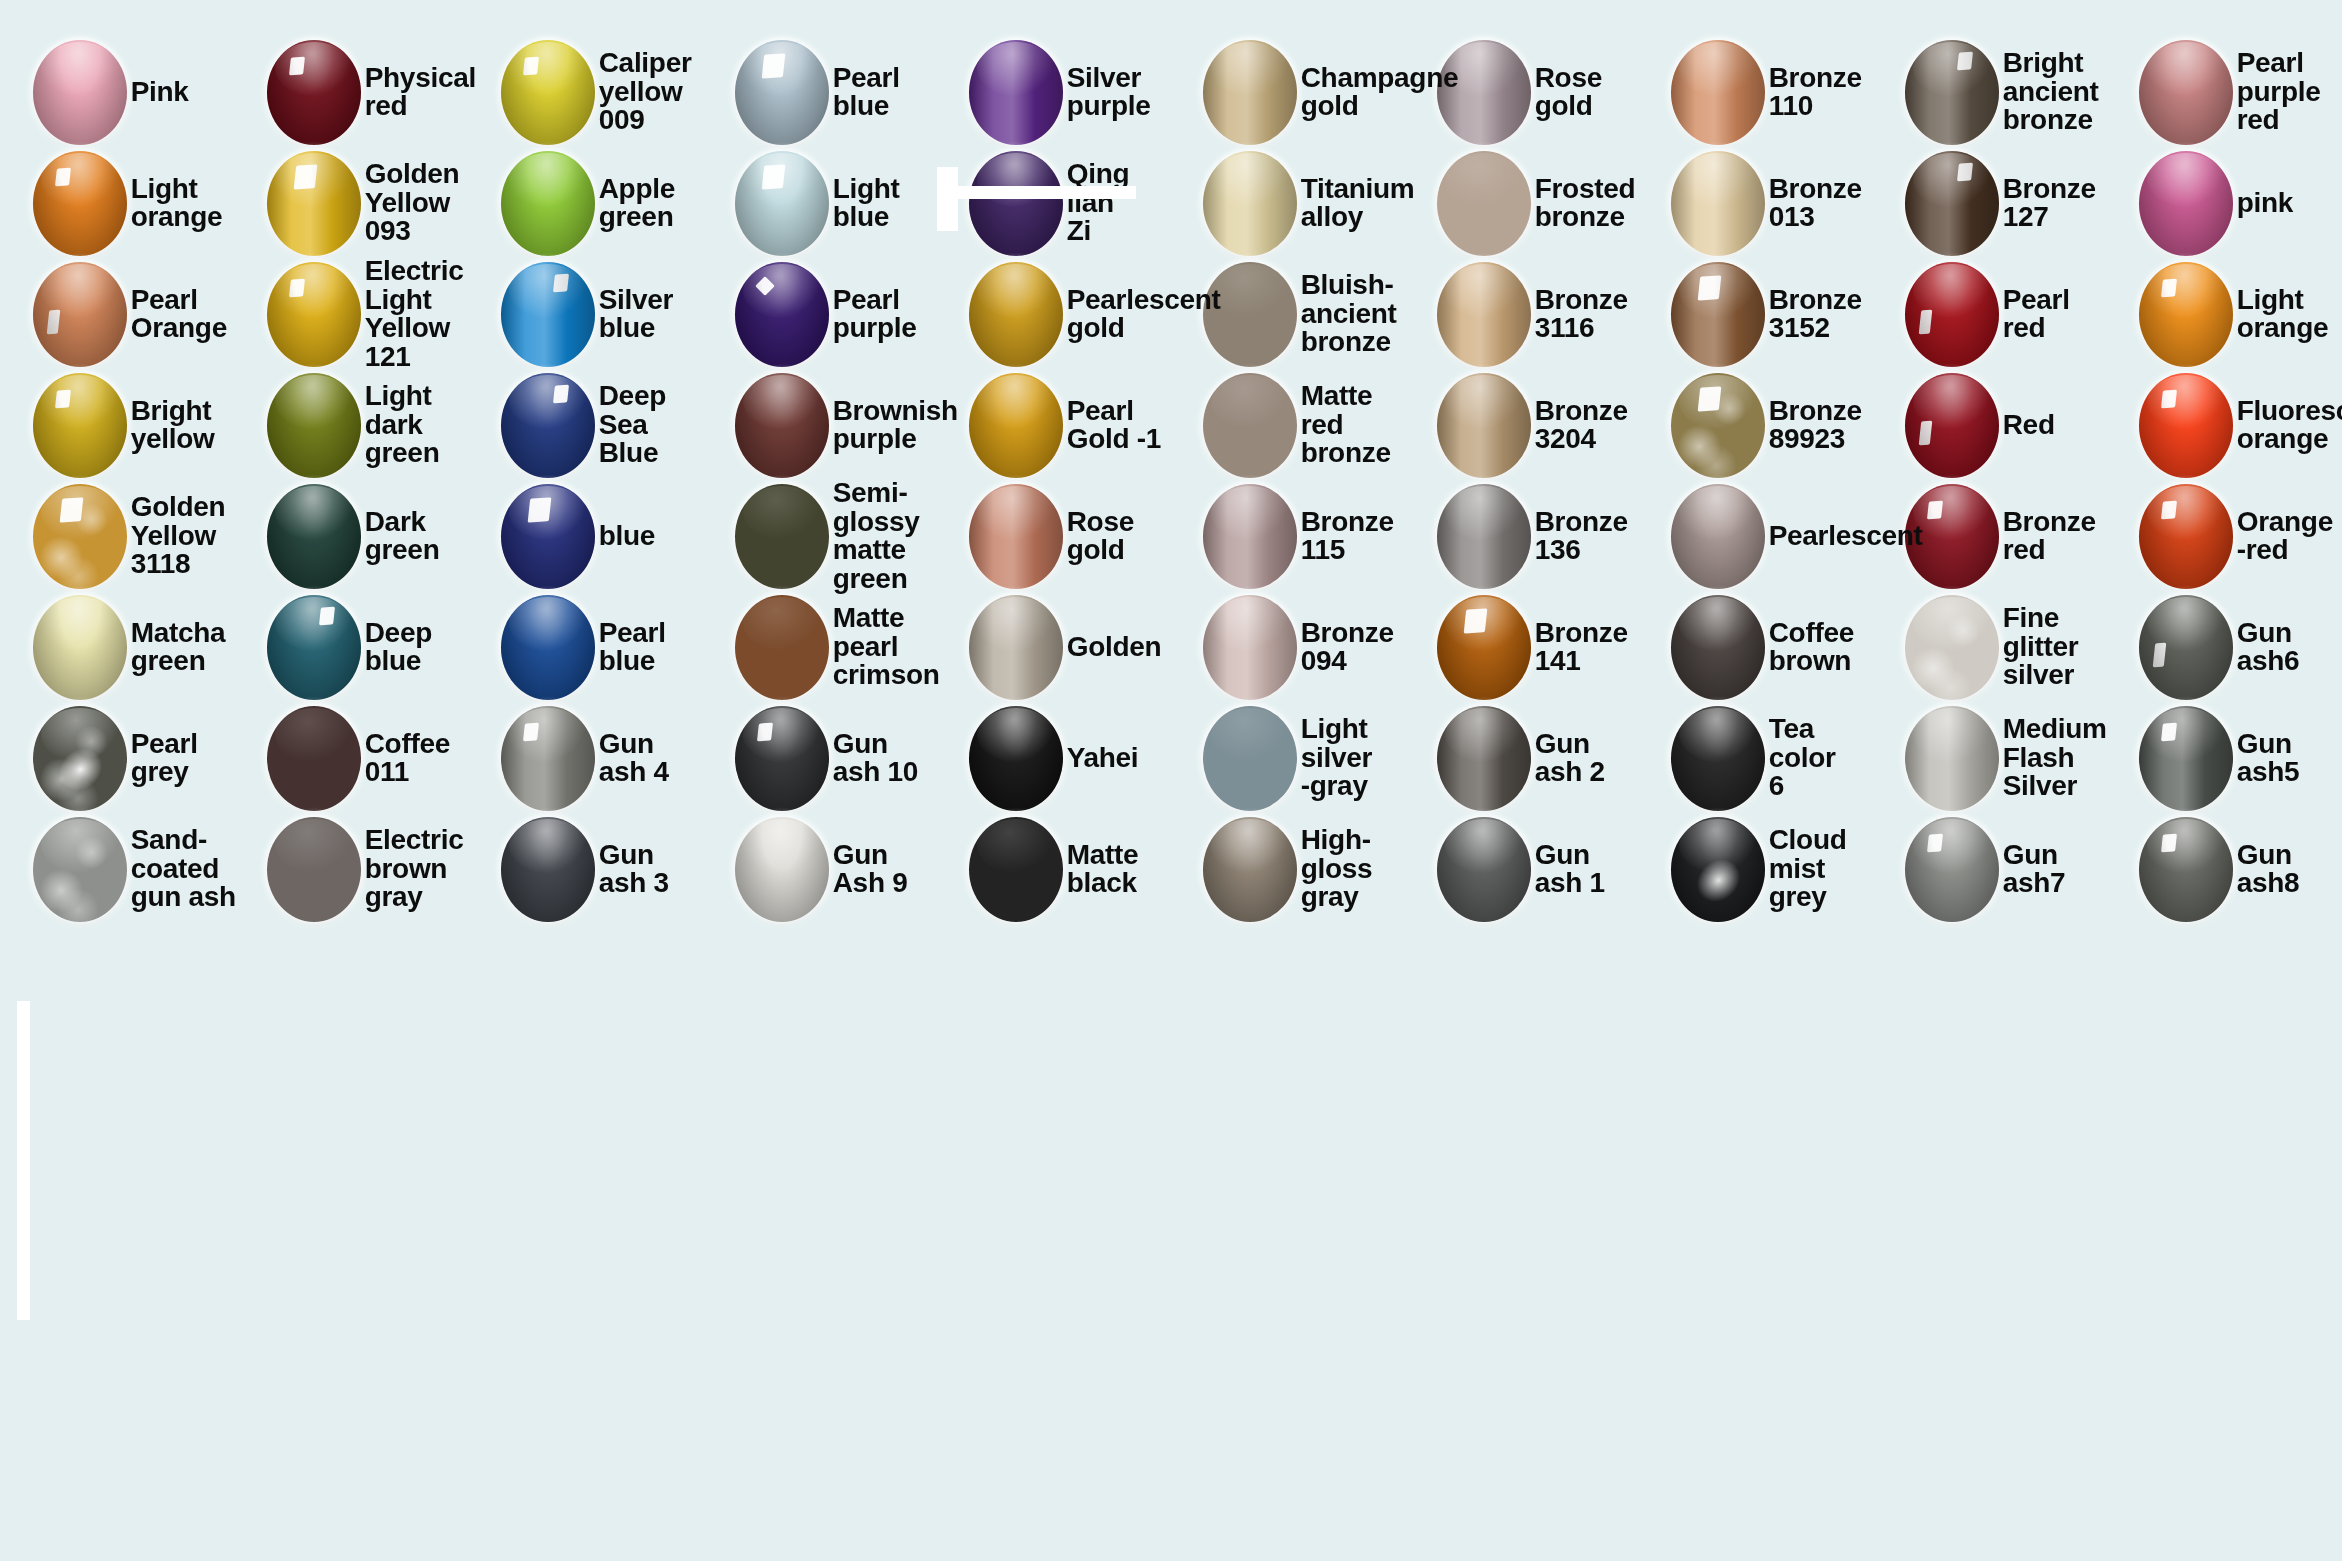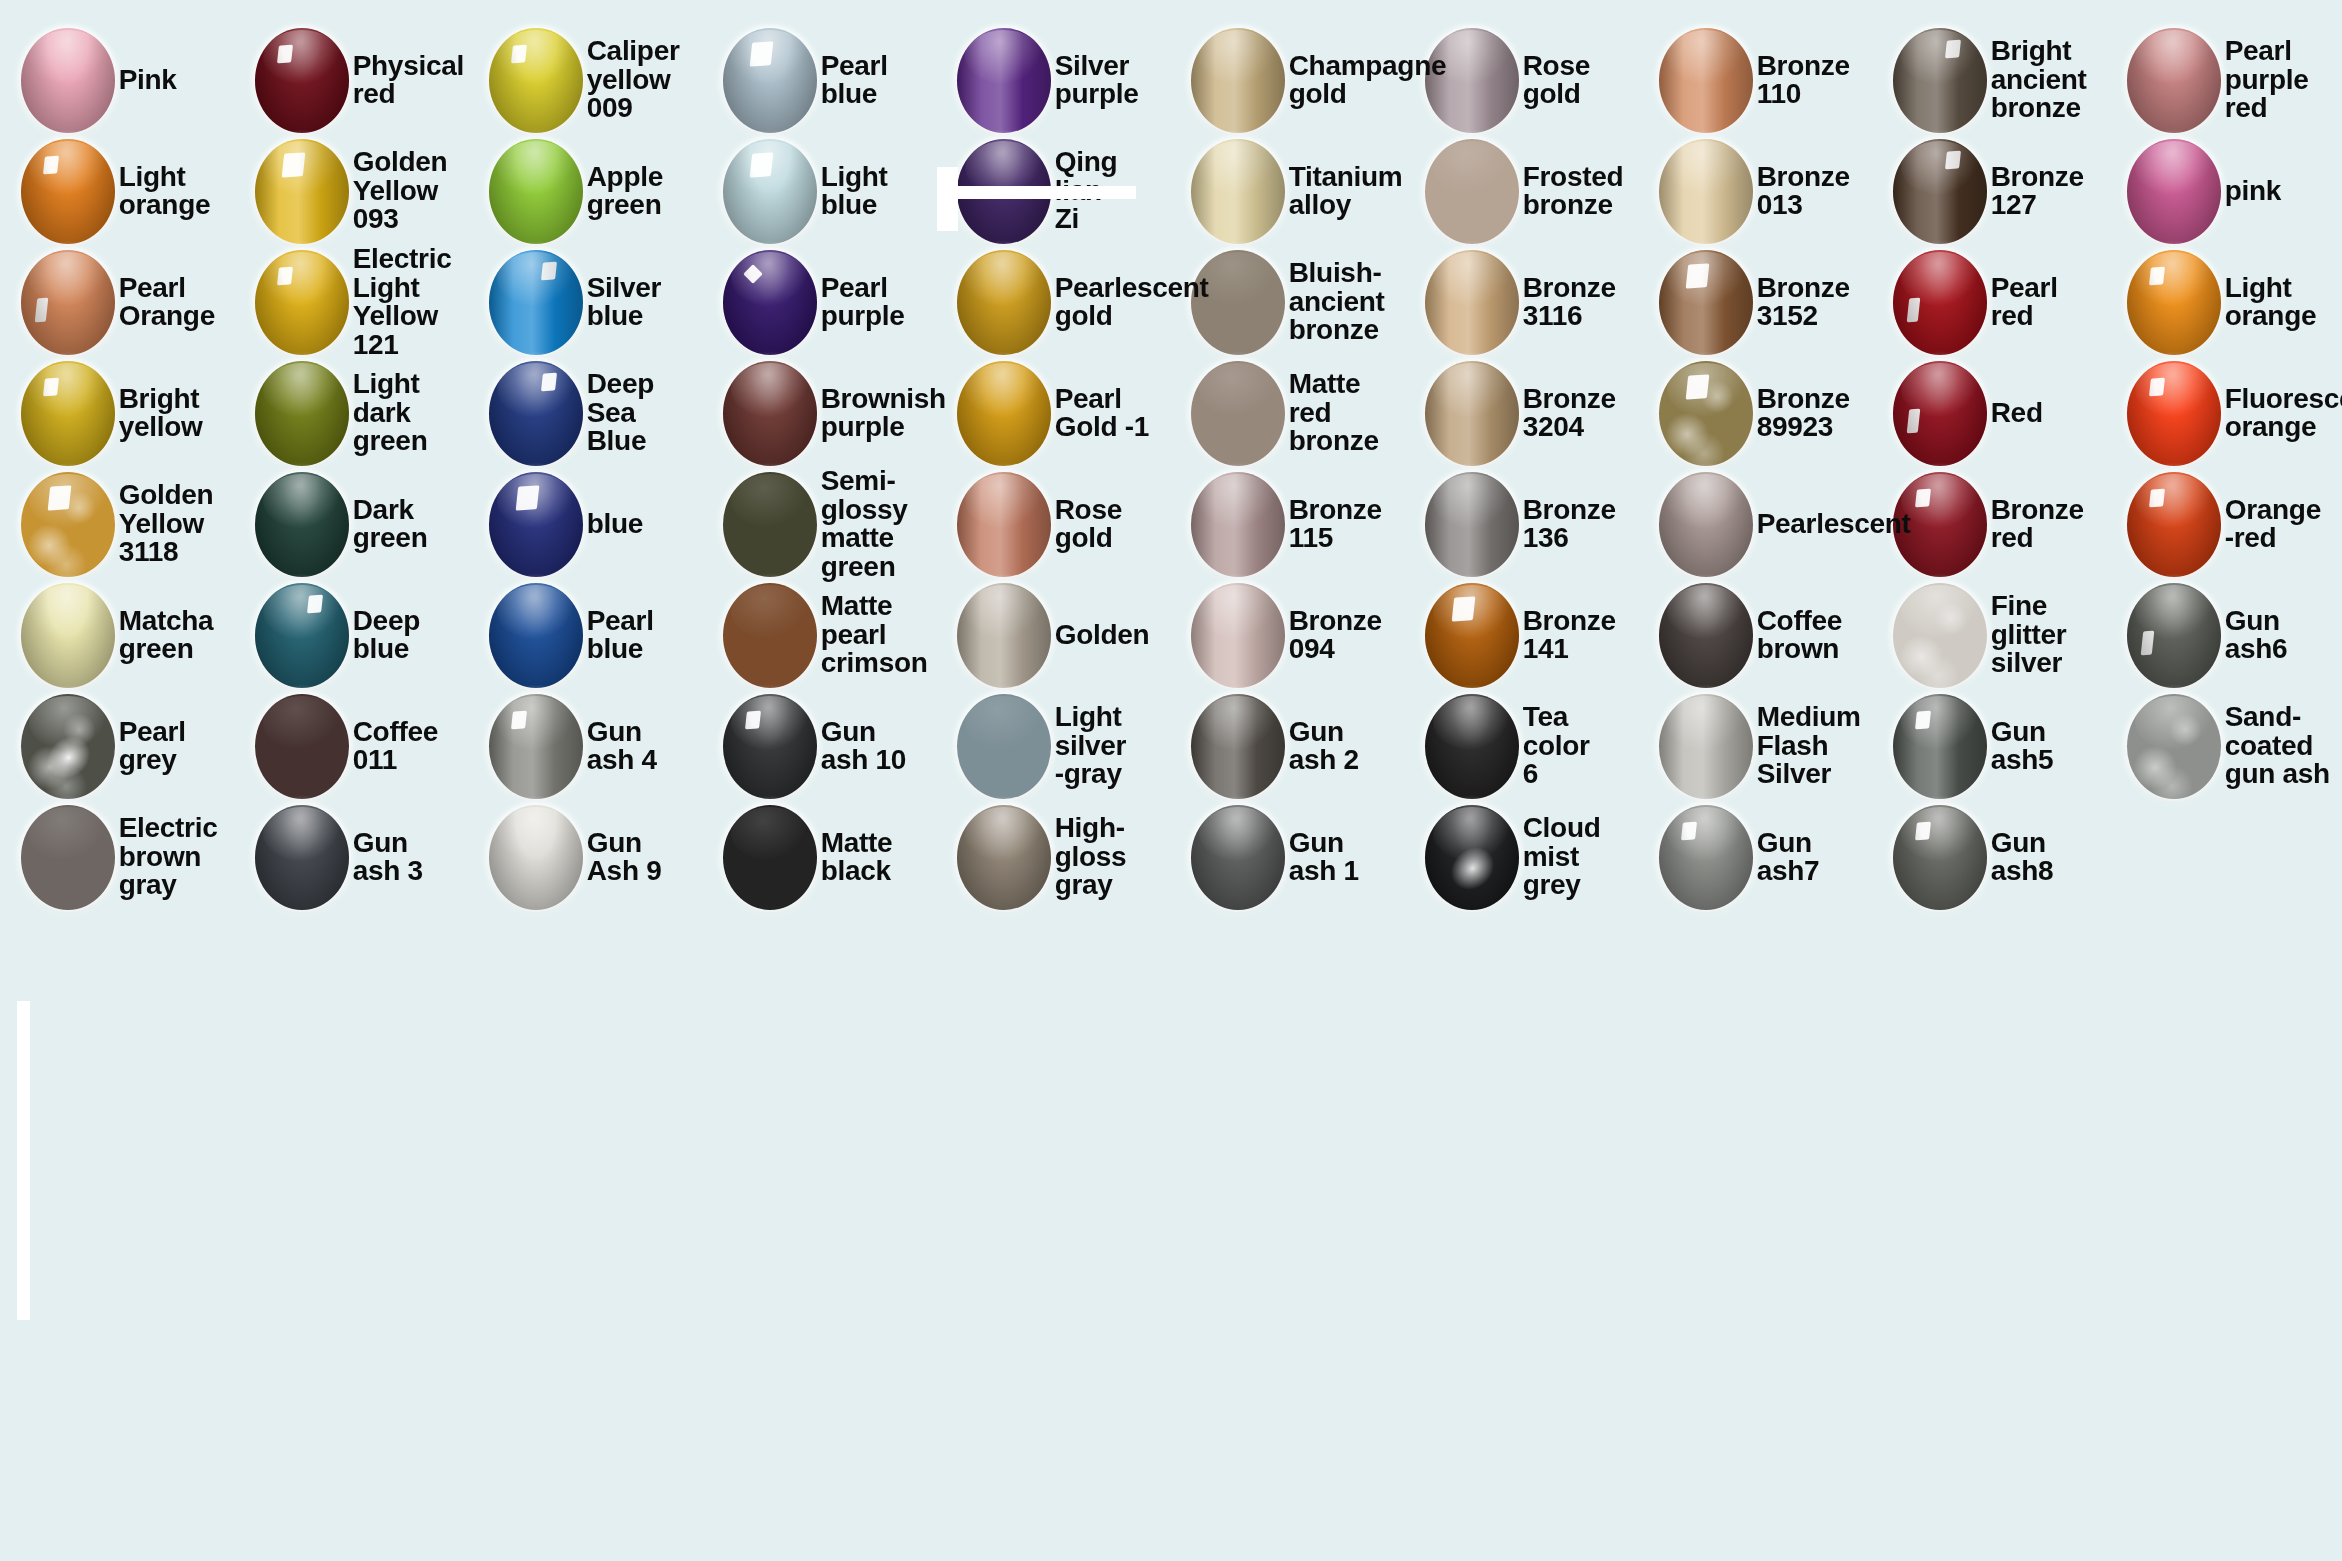--- a/index.html
+++ b/index.html
@@ -22,21 +22,21 @@
     z-index: 5;
   }
   #artifact-left-bar   { left: 17px;  top: 1001px; width: 13px;  height: 319px; }
   #artifact-vert-tick  { left: 937px; top: 167px;  width: 20.6px;  height: 64px; }
   #artifact-horz-tick  { left: 958px; top: 186px;  width: 178px; height: 13px; }
 
   .sheet {
     position: relative;
     width: 2342px;
     height: 1562px;
-    padding: 4px;
+    padding: 16px;
     box-sizing: border-box;
   }
 
   .grid {
     display: grid;
     grid-template-columns: repeat(10, 234px);
     grid-auto-rows: 111px;
     padding: 20.6px 0 0 17px;
     box-sizing: border-box;
   }
@@ -544,20 +544,24 @@
 ash 4</div>
       </div>
       <div class="cell">
         <div class="swatch deep" style="background: rgb(46, 48, 50);">
           <span class="spec"></span>
         </div>
         <div class="label">Gun
 ash 10</div>
       </div>
       <div class="cell">
+        <div class="swatch nospec deep" style="background: rgb(19, 19, 19);"></div>
+        <div class="label">Yahei</div>
+      </div>
+      <div class="cell">
         <div class="swatch matte nospec" style="background: rgb(124, 142, 150);"></div>
         <div class="label">Light
 silver
 -gray</div>
       </div>
       <div class="cell">
         <div class="swatch metal nospec" style="background: rgb(85, 80, 74);"></div>
         <div class="label">Gun
 ash 2</div>
       </div>

